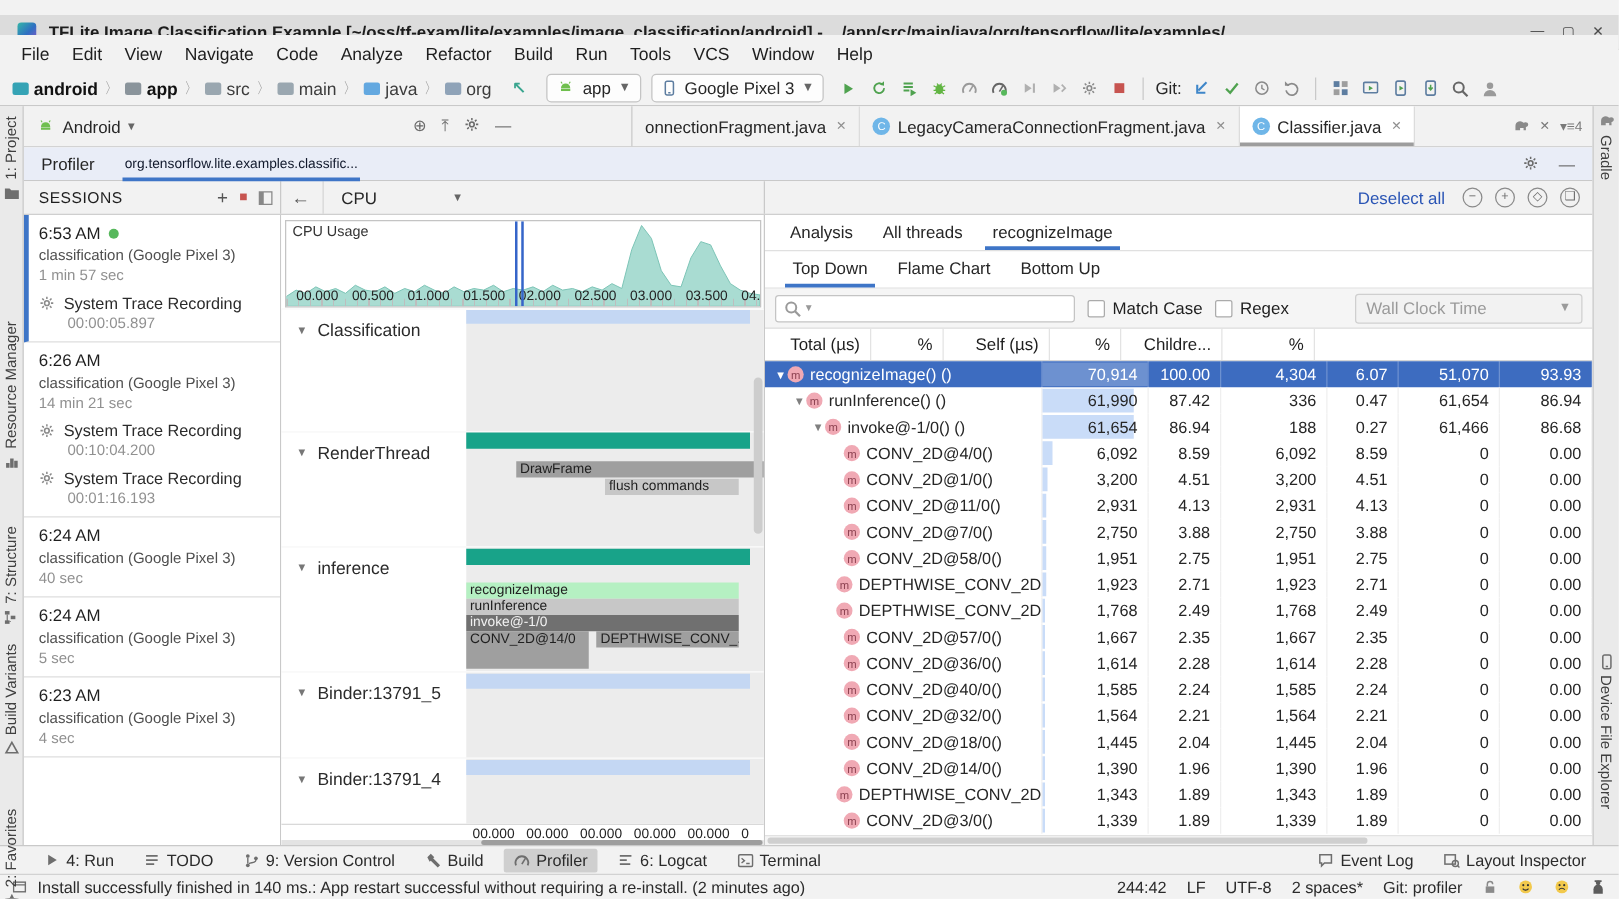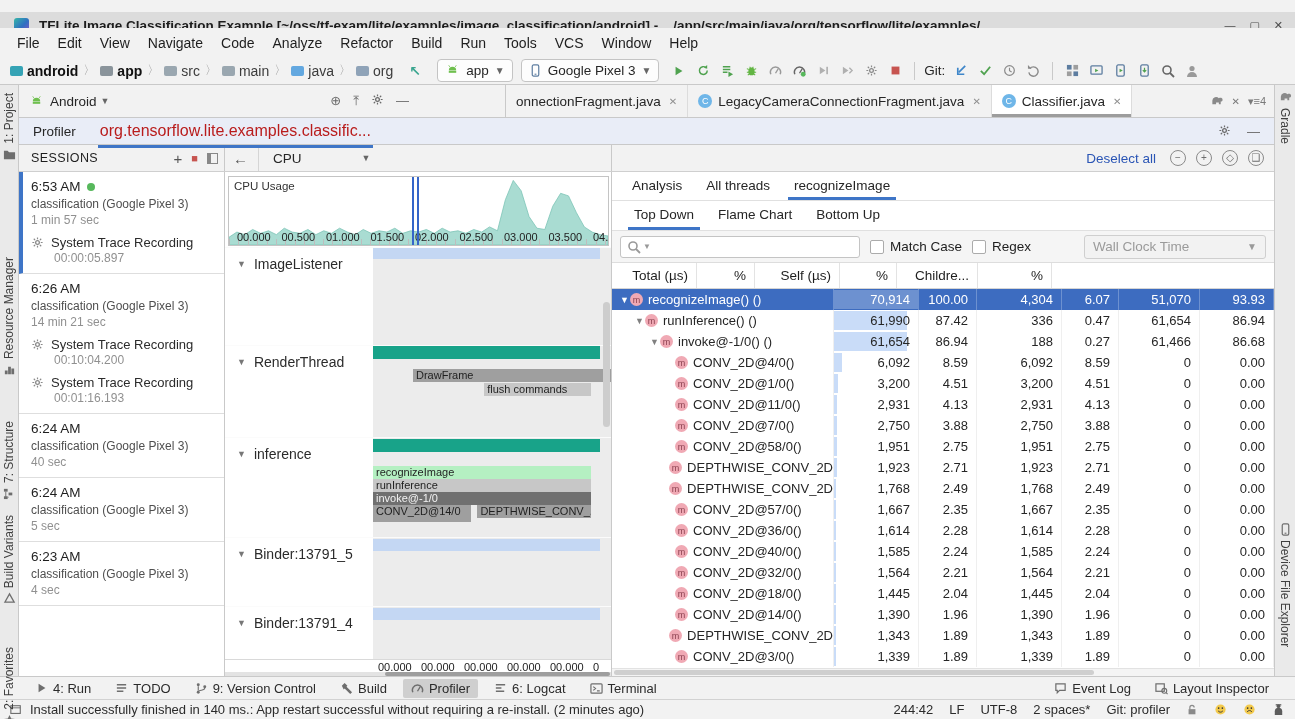--- a/index.html
+++ b/index.html
@@ -47,21 +47,21 @@
   .etab .close { color:#8f8f8f; font-size:10px; margin-left:2px; }
   .etab.selected { background:#ffffff; }
   .etab.selected::after { content:""; position:absolute; left:0; right:0; bottom:0; height:3px; background:#9d9d9d; }
   .cicon { width:14px; height:14px; border-radius:50%; background:#6fb6e8; color:#fff; font-size:9px; display:inline-flex; align-items:center; justify-content:center; }
   .tabs-extra { margin-left:auto; display:flex; align-items:center; gap:8px; padding:0 8px; color:#7a7a7a; font-size:11px; }
 
   
   .profiler { position:absolute; left:19px; top:118px; width:1255px; height:558px; background:#fff; }
   .prof-title { height:27px; background:#e9edf7; border-bottom:1px solid #c9c9c9; display:flex; align-items:center; padding-left:14px; }
   .prof-title .plabel { font-size:13.5px; margin-right:22px; }
-  .prof-tab { position:relative; font-size:16px; padding:4px 2px; color:#b91c1c; }
+  .prof-tab { position:relative; font-size:11px; padding:4px 2px; color:#0f172a; }
   .prof-tab::after { content:""; position:absolute; left:0; right:0; bottom:-4px; height:3px; background:#3e75c7; }
   .prof-title .right-icons { margin-left:auto; display:flex; gap:16px; padding-right:14px; color:#666; }
 
   .prof-toolbar { height:27px; background:#f2f2f2; border-bottom:1px solid #cfcfcf; display:flex; align-items:center; }
   .sess-head { width:206px; display:flex; align-items:center; padding:0 6px 0 12px; border-right:1px solid #c9c9c9; height:100%; }
   .sess-head .shlabel { font-size:12.5px; letter-spacing:.4px; color:#1e1e1e; }
   .sess-head .shicons { margin-left:auto; display:flex; gap:9px; align-items:center; }
   .stage-head { width:387px; display:flex; align-items:center; height:100%; border-right:1px solid #c9c9c9; }
   .stage-head .back { font-size:15px; color:#555; padding:0 10px 0 8px; border-right:1px solid #d5d5d5; height:100%; display:flex; align-items:center; }
   .stage-combo { display:flex; align-items:center; gap:60px; padding-left:14px; font-size:13.5px; }
@@ -603,21 +603,21 @@
               <span style="left: 364px;">04.0</span>
             </div>
           <div class="selline" id="sel1" style="left: calc(49% - 3px);"></div>
           <div class="selline" id="sel2" style="left: calc(49% + 2px);"></div>
         </div>
         <div class="tracks" id="tracks">
             <div class="thread" style="top: 0px; height: 98px;">
               <div class="tname">
                 <div class="tlab" style="top: 8px;">
                   <span class="tri">▼</span>
-                  <span>ImageListener</span>
+                  <span>Classification</span>
                 </div>
               </div>
               <div class="trackarea">
                 <div class="tbar state" style="top: 0px; left: 0%; width: 100%; height: 11px;"></div>
               </div>
             </div>
             <div class="thread" style="top: 98px; height: 92px;">
               <div class="tname">
                 <div class="tlab" style="top: 8px;">
                   <span class="tri">▼</span>
@@ -635,21 +635,21 @@
                 <div class="tlab" style="top: 8px;">
                   <span class="tri">▼</span>
                   <span>inference</span>
                 </div>
               </div>
               <div class="trackarea">
                 <div class="tbar run" style="top: 1px; left: 0%; width: 100%; height: 13px;"></div>
                 <div class="tbar green" style="top: 28px; left: 0%; width: 96%; height: 13px;">recognizeImage</div>
                 <div class="tbar light" style="top: 41px; left: 0%; width: 96%; height: 13px;">runInference</div>
                 <div class="tbar dark" style="top: 54px; left: 0%; width: 96%; height: 13px;">invoke@-1/0</div>
-                <div class="tbar busy" style="top: 67px; left: 0%; width: 43%; height: 17px;">CONV_2D@14/0</div>
+                <div class="tbar busy" style="top: 67px; left: 0%; width: 43%; height: 30px;">CONV_2D@14/0</div>
                 <div class="tbar busy" style="top: 67px; left: 46%; width: 50%; height: 13px;">DEPTHWISE_CONV_...</div>
               </div>
             </div>
             <div class="thread" style="top: 290px; height: 69px;">
               <div class="tname">
                 <div class="tlab" style="top: 8px;">
                   <span class="tri">▼</span>
                   <span>Binder:13791_5</span>
                 </div>
               </div>

